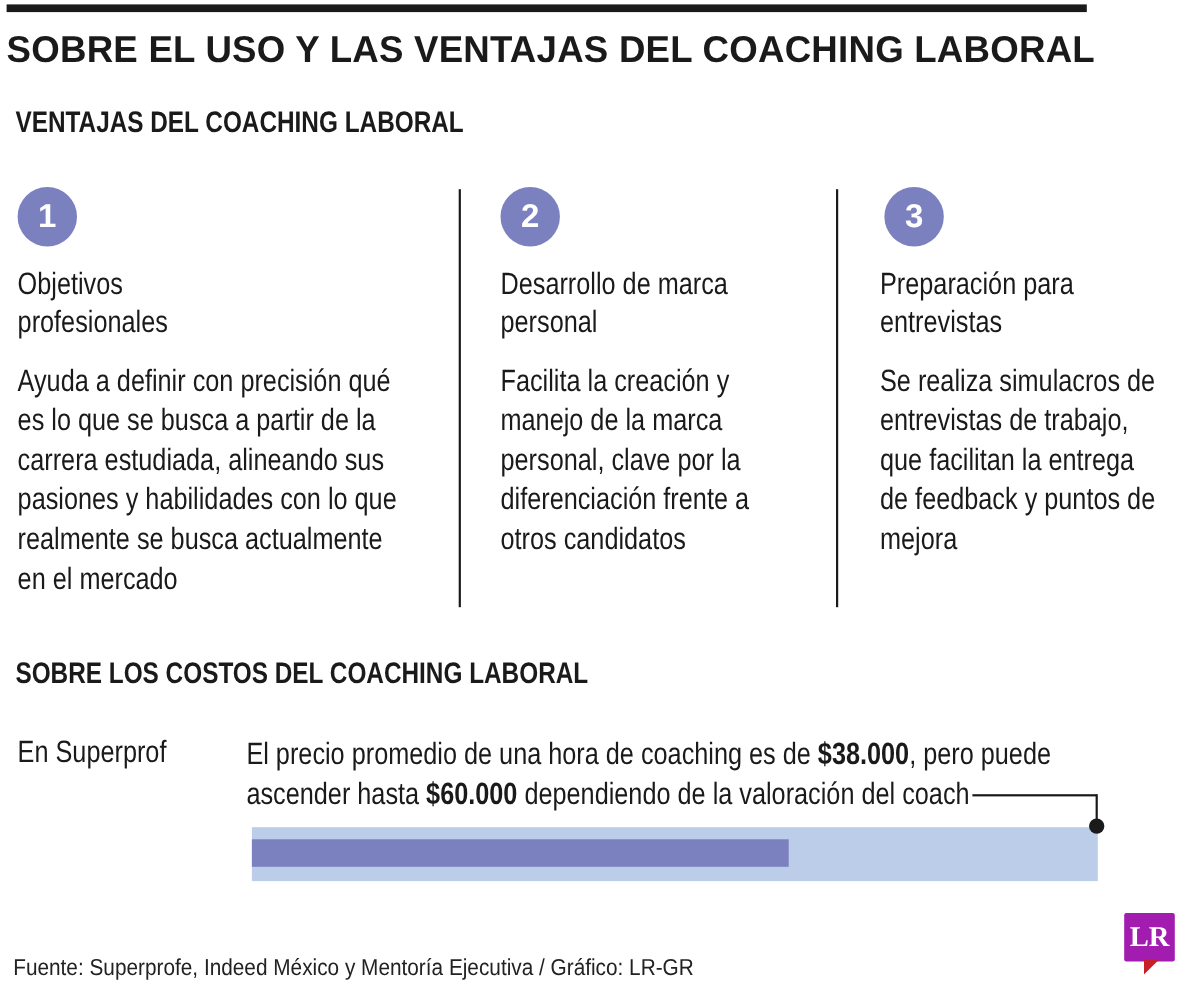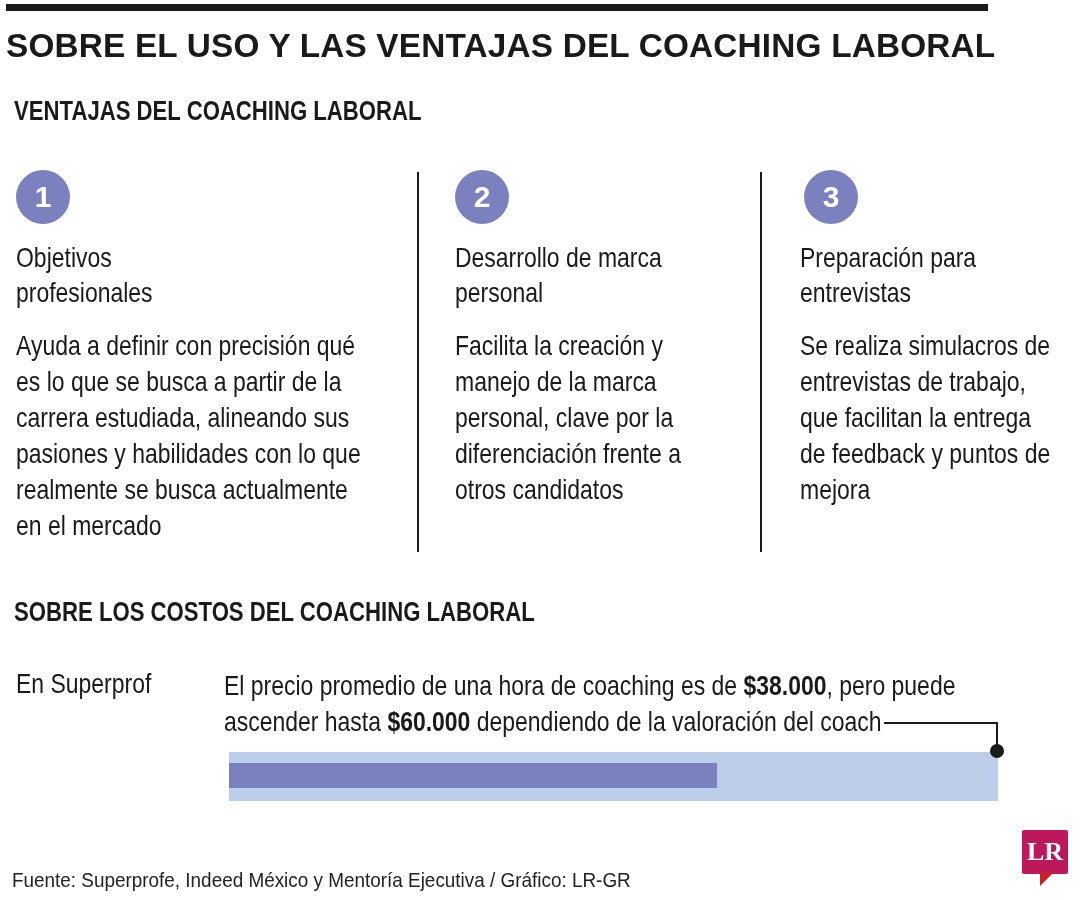--- a/index.html
+++ b/index.html
@@ -14,21 +14,21 @@
   .vline { position:absolute; top:172px; width:1.5px; height:380px; background:#1a1a1a; }
   .cost-label { position:absolute; left:16px; top:668px; font-size:28px; transform:scaleX(0.82); transform-origin:left; white-space:nowrap; }
   .cost-text { position:absolute; left:224px; top:668px; font-size:28px; line-height:36px; transform:scaleX(0.82); transform-origin:left; white-space:nowrap; }
   .cost-text b { font-weight:bold; }
   .bar-bg { position:absolute; left:229px; top:752px; width:769px; height:49px; background:#bccde9; }
   .bar-fg { position:absolute; left:229px; top:763px; width:488px; height:25px; background:#7b80bf; }
   .leader-h { position:absolute; left:884px; top:722px; width:113px; height:1.5px; background:#1a1a1a; }
   .leader-v { position:absolute; left:996px; top:722px; width:1.5px; height:28px; background:#1a1a1a; }
   .dot { position:absolute; left:990px; top:744px; width:14px; height:14px; border-radius:50%; background:#1a1a1a; }
   .source { position:absolute; left:12px; top:868px; font-size:21px; transform:scaleX(0.9); transform-origin:left; white-space:nowrap; color:#222; }
-  .logo { position:absolute; left:1022px; top:830px; width:46px; height:44px; background:#be185d; color:#fff; font-family:"Liberation Serif", serif; font-weight:bold; font-size:26px; display:flex; align-items:center; justify-content:center; border-radius:2px; }
+  .logo { position:absolute; left:1022px; top:830px; width:46px; height:44px; background:#a21caf; color:#fff; font-family:"Liberation Serif", serif; font-weight:bold; font-size:26px; display:flex; align-items:center; justify-content:center; border-radius:2px; }
   .logo-tail { position:absolute; left:1040px; top:872px; width:0; height:0; border-left:0 solid transparent; border-right:14px solid transparent; border-top:14px solid #c8202a; }
 </style>
 </head>
 <body>
 
 <div class="topbar"></div>
 <div class="title">SOBRE EL USO Y LAS VENTAJAS DEL COACHING LABORAL</div>
 
 <div class="section-title" style="top:96px;">VENTAJAS DEL COACHING LABORAL</div>
 

